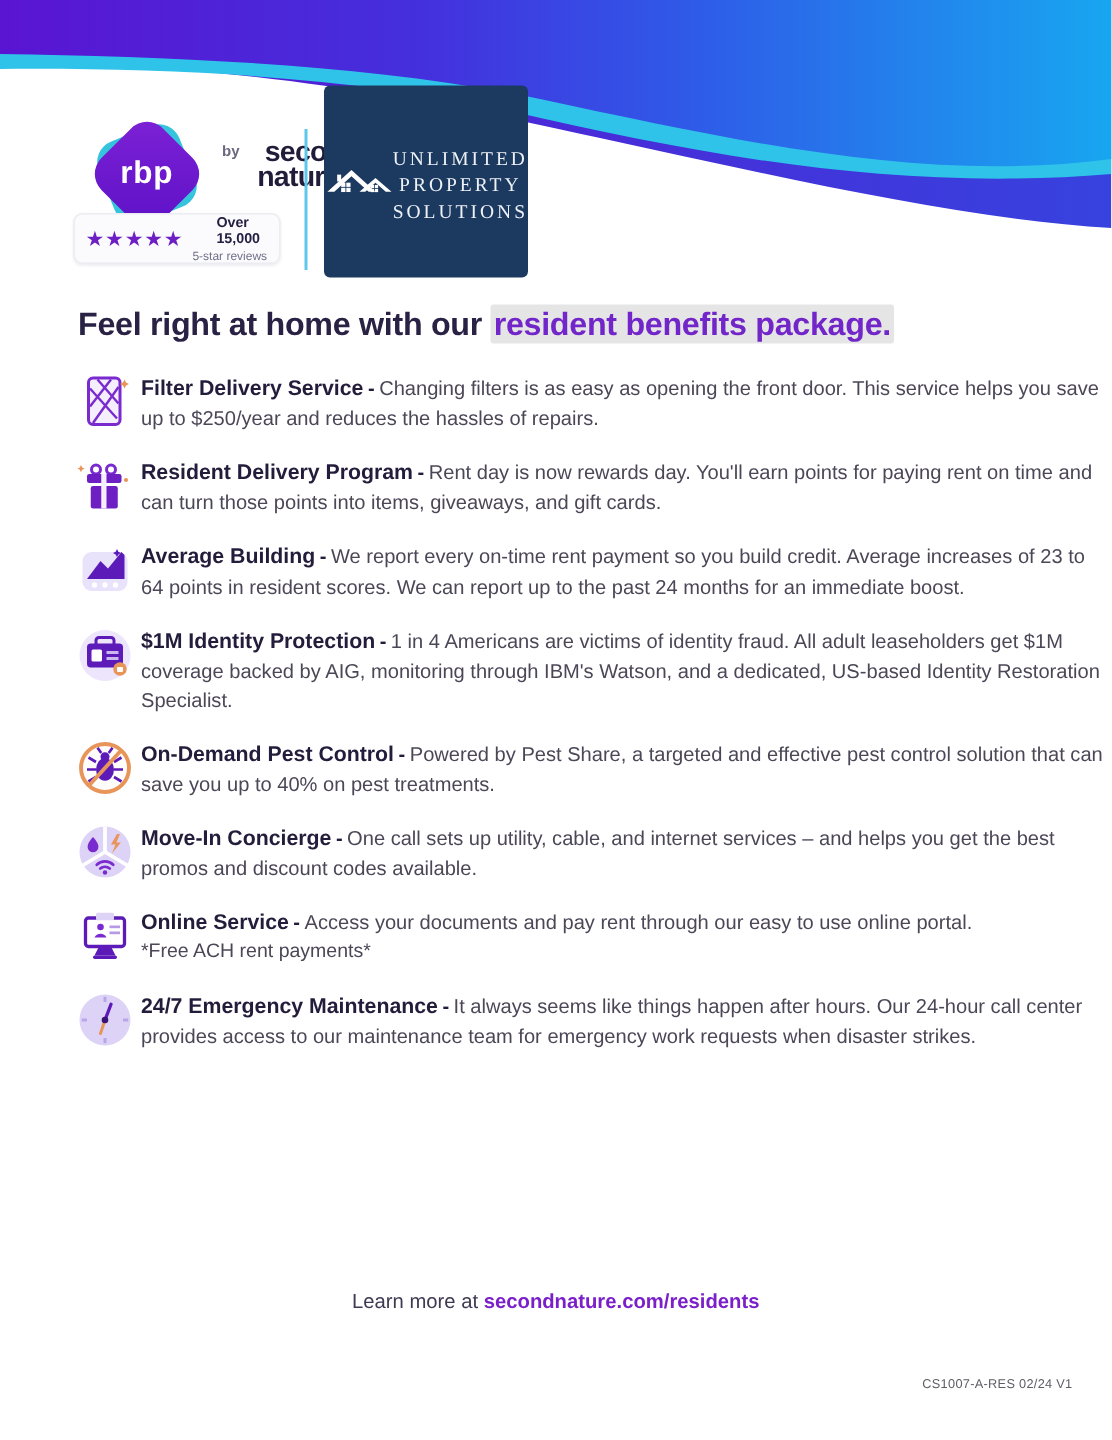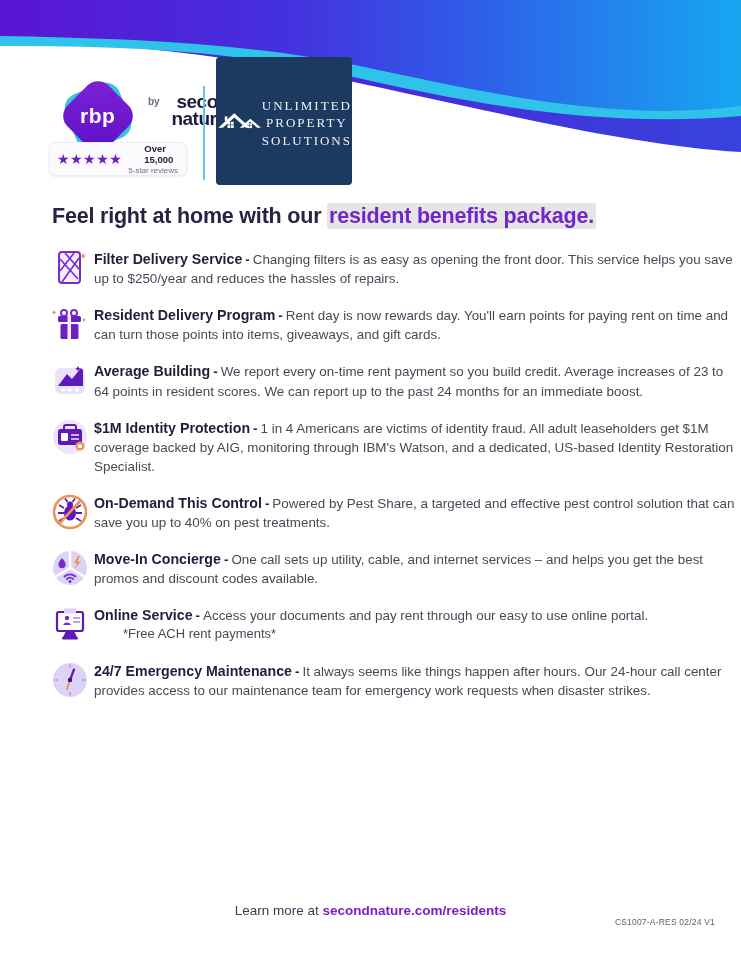--- a/index.html
+++ b/index.html
@@ -41,24 +41,24 @@
            color:#2a2244; letter-spacing:-0.2px; }
   .title .hl { color:#7226c9; font-weight:800; background:#e5e5e5; padding:1px 2px; border-radius:2px; }
 
   
   .benefits { position:absolute; left:50px; top:248px; width:688px; }
   .b-row { display:flex; align-items:flex-start; gap:4px; margin-bottom:16px; min-height:40px; }
   .b-icon { flex:0 0 40px; width:40px; height:40px; }
   .b-text { font-size:13.4px; color:#4c4757; line-height:1.42; padding-top:1px; width:642px; }
   .b-title { font-weight:bold; color:#231c3b; font-size:14.2px; }
   .b-sep { font-weight:bold; color:#231c3b; margin:0 3px; }
-  .b-note { font-size:13px; color:#4c4757;margin-left:29px; }
-
-  
-  .learn-more { position:absolute; left:0; top:903px; width:741px; text-align:center;
+  .b-note { font-size:13px; color:#4c4757; }
+
+  
+  .learn-more { position:absolute; left:0; top:860px; width:741px; text-align:center;
                 font-size:13.5px; color:#3f3a52; }
   .learn-more a { color:#7a1fc9; font-weight:800; text-decoration:none; }
   .doc-code { position:absolute; right:26px; top:917px; font-size:8.5px; color:#5d5d66; letter-spacing:.2px; }
 </style>
 </head>
 <body>
 
 <div class="page">
 
   <svg class="hero" viewBox="0 0 741 195" aria-hidden="true">
@@ -180,21 +180,21 @@
     </div>
 
     <div class="b-row">
       <svg class="b-icon" viewBox="0 0 40 40" aria-hidden="true">
         <circle cx="20" cy="20" r="16" fill="#fffdfb" stroke="#e8955a" stroke-width="2.6"></circle>
         <ellipse cx="20" cy="21" rx="6" ry="7.5" fill="#5c1bb8"></ellipse>
         <circle cx="20" cy="12.5" r="3" fill="#5c1bb8"></circle>
         <path d="M14,16 L9,13 M14,21 L8,21 M14,26 L9,29 M26,16 L31,13 M26,21 L32,21 M26,26 L31,29 M17.5,10 L15,6.5 M22.5,10 L25,6.5" stroke="#5c1bb8" stroke-width="1.8" fill="none"></path>
         <line x1="31" y1="8" x2="9" y2="32" stroke="#e8955a" stroke-width="2.6"></line>
       </svg>
-      <div class="b-text"><span class="b-title">On-Demand This Control</span><span class="b-sep">-</span><span>Powered by Pest Share, a targeted and effective pest control solution that can save you up to 40% on pest treatments.</span></div>
+      <div class="b-text"><span class="b-title">On-Demand Pest Control</span><span class="b-sep">-</span><span>Powered by Pest Share, a targeted and effective pest control solution that can save you up to 40% on pest treatments.</span></div>
     </div>
 
     <div class="b-row">
       <svg class="b-icon" viewBox="0 0 40 40" aria-hidden="true">
         <circle cx="20" cy="20" r="17" fill="#ddd3f6"></circle>
         <path d="M20,20 L20,3 M20,20 L5,29 M20,20 L35,29" stroke="#ffffff" stroke-width="2.5" fill="none"></path>
         <path d="M12,10 c2.6,3 3.6,4.8 3.6,6.6 a3.6,3.6 0 0 1 -7.2,0 c0,-1.8 1,-3.6 3.6,-6.6 z" fill="#7a2bd0"></path>
         <path d="M28,8 l-4,7 3,0 -2.4,6 6,-7.4 -3,0 2.4,-5.6 z" fill="#e8955a"></path>
         <path d="M14.5,28.5 a8,8 0 0 1 11,0 M16.8,31 a5,5 0 0 1 6.4,0" stroke="#7a2bd0" stroke-width="1.8" fill="none" stroke-linecap="round"></path>
         <circle cx="20" cy="33.6" r="1.5" fill="#7a2bd0"></circle>

